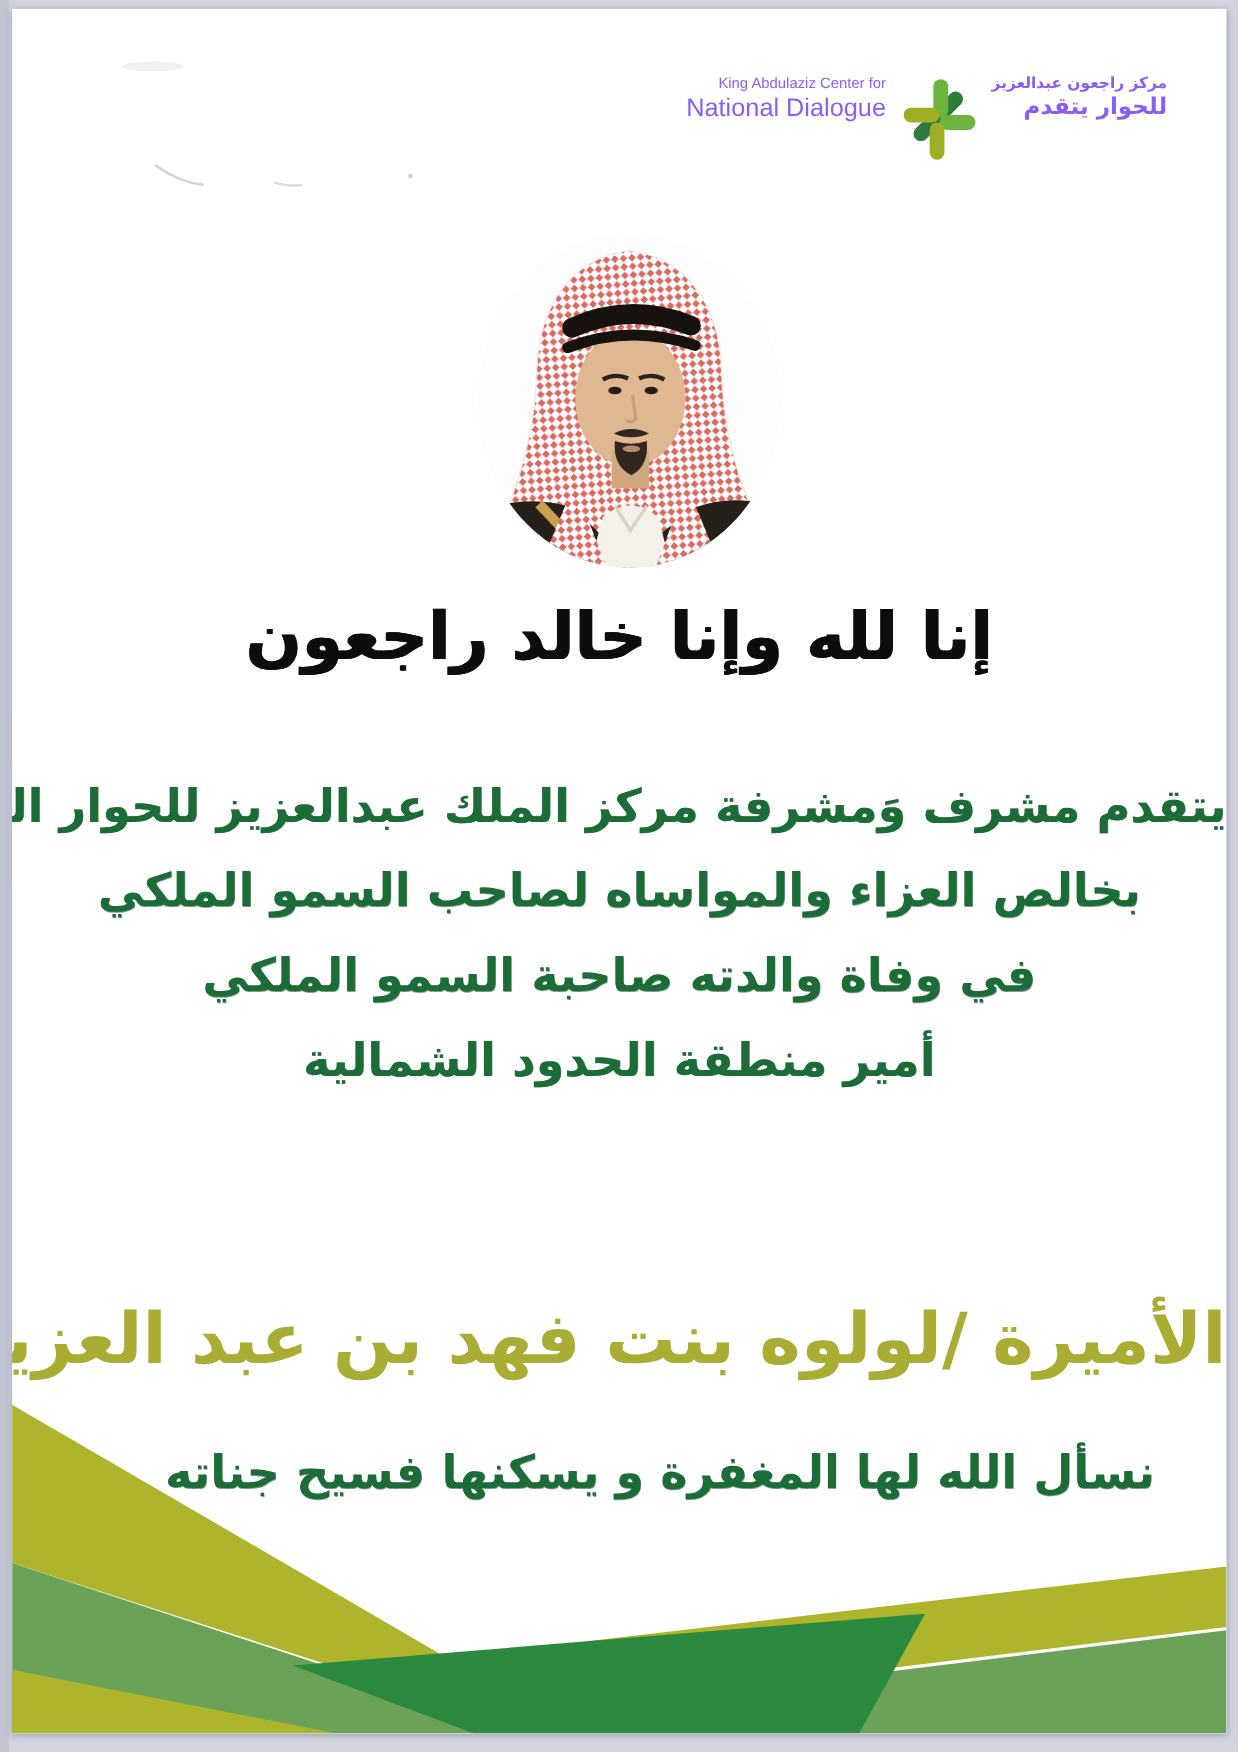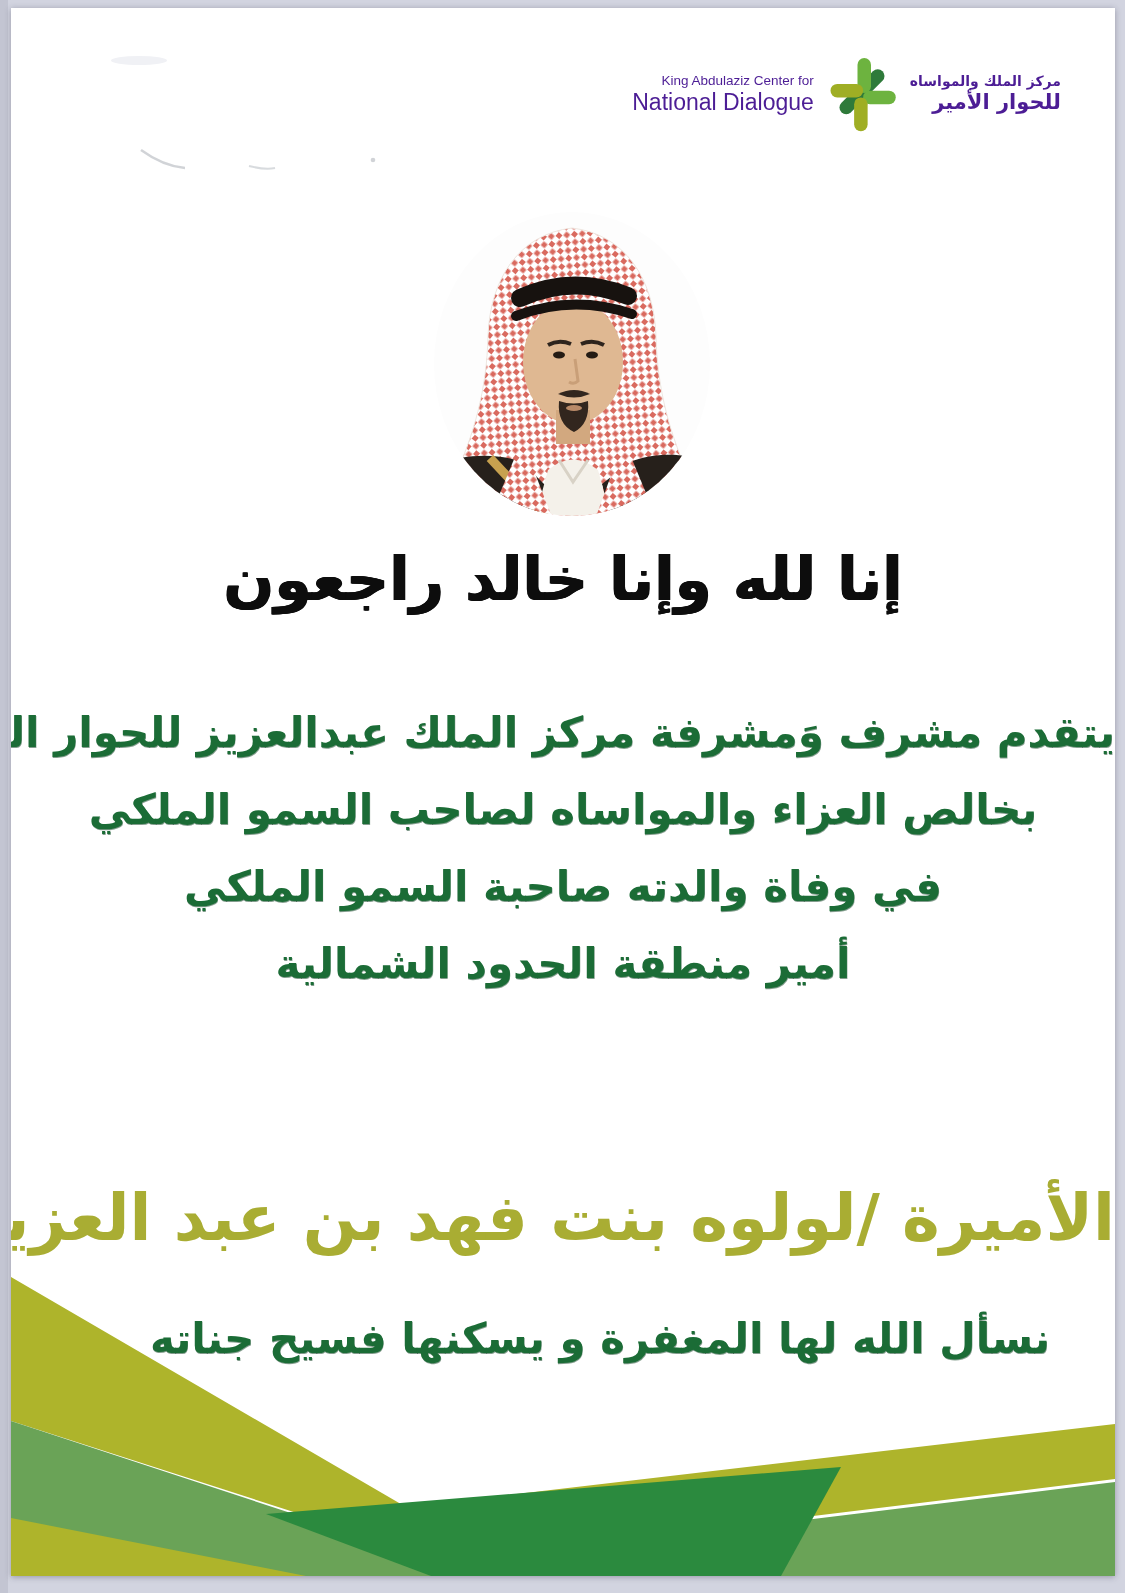--- a/index.html
+++ b/index.html
@@ -3,21 +3,21 @@
 <meta charset="utf-8">
 <style>
   html,body{margin:0;padding:0;background:#b9bcc9;}
   .screen{position:relative;width:1125px;height:1593px;background:#d2d4e0;overflow:hidden;margin:0 auto;
           font-family:"DejaVu Sans",sans-serif;}
   .screen::before{content:"";position:absolute;left:0;top:0;width:8px;height:100%;background:#c3c5d2;}
   .page{position:absolute;left:11px;top:8px;width:1104px;height:1568px;background:#ffffff;
         box-shadow:0 1px 6px rgba(40,40,60,.35);overflow:hidden;}
 
   
-  .logo{position:absolute;top:46px;right:54px;display:flex;align-items:center;gap:12px;color:#4c1d95;}
+  .logo{position:absolute;top:60px;right:54px;display:flex;align-items:flex-start;gap:12px;color:#8b5cf6;}
   .logo-en{text-align:right;font-family:"Liberation Sans",sans-serif;line-height:1.15;}
   .logo-en .en1{font-size:13.5px;}
   .logo-en .en2{font-size:23px;}
   .logo-ar{direction:rtl;text-align:right;line-height:1.2;}
   .logo-ar .ar1{font-size:14px;font-weight:bold;}
   .logo-ar .ar2{font-size:21px;font-weight:bold;}
 
   
   .portrait{position:absolute;left:421px;top:204px;}
 
@@ -55,22 +55,22 @@
         <div class="en2">National Dialogue</div>
       </div>
       <svg class="logo-mark" width="72" height="80" viewBox="0 0 64 70">
         <line x1="18" y1="47" x2="46" y2="19" stroke-width="12" stroke-linecap="round" stroke="#2e7a3a"></line>
         <line x1="34" y1="9" x2="34" y2="28" stroke-width="12" stroke-linecap="round" stroke="#6db33f"></line>
         <line x1="10" y1="32" x2="27" y2="32" stroke-width="12" stroke-linecap="round" stroke="#9fae24"></line>
         <line x1="39" y1="38" x2="56" y2="38" stroke-width="12" stroke-linecap="round" stroke="#6db33f"></line>
         <line x1="31" y1="44" x2="31" y2="62" stroke-width="12" stroke-linecap="round" stroke="#9fae24"></line>
       </svg>
       <div class="logo-ar" dir="rtl">
-        <div class="ar1">مركز الملك والمواساه</div>
-        <div class="ar2">للحوار الأمير</div>
+        <div class="ar1">مركز راجعون عبدالعزيز</div>
+        <div class="ar2">للحوار يتقدم</div>
       </div>
     </div>
 
     <svg class="portrait" width="280" height="310" viewBox="0 0 280 310" role="img">
       <defs>
         <pattern id="shem" width="11" height="11" patternUnits="userSpaceOnUse" patternTransform="rotate(40)">
           <rect width="11" height="11" fill="#ffffff"></rect>
           <rect x="0" y="0" width="5" height="5" fill="#d96a5f"></rect>
           <rect x="5.5" y="5.5" width="5" height="5" fill="#d96a5f"></rect>
         </pattern>

